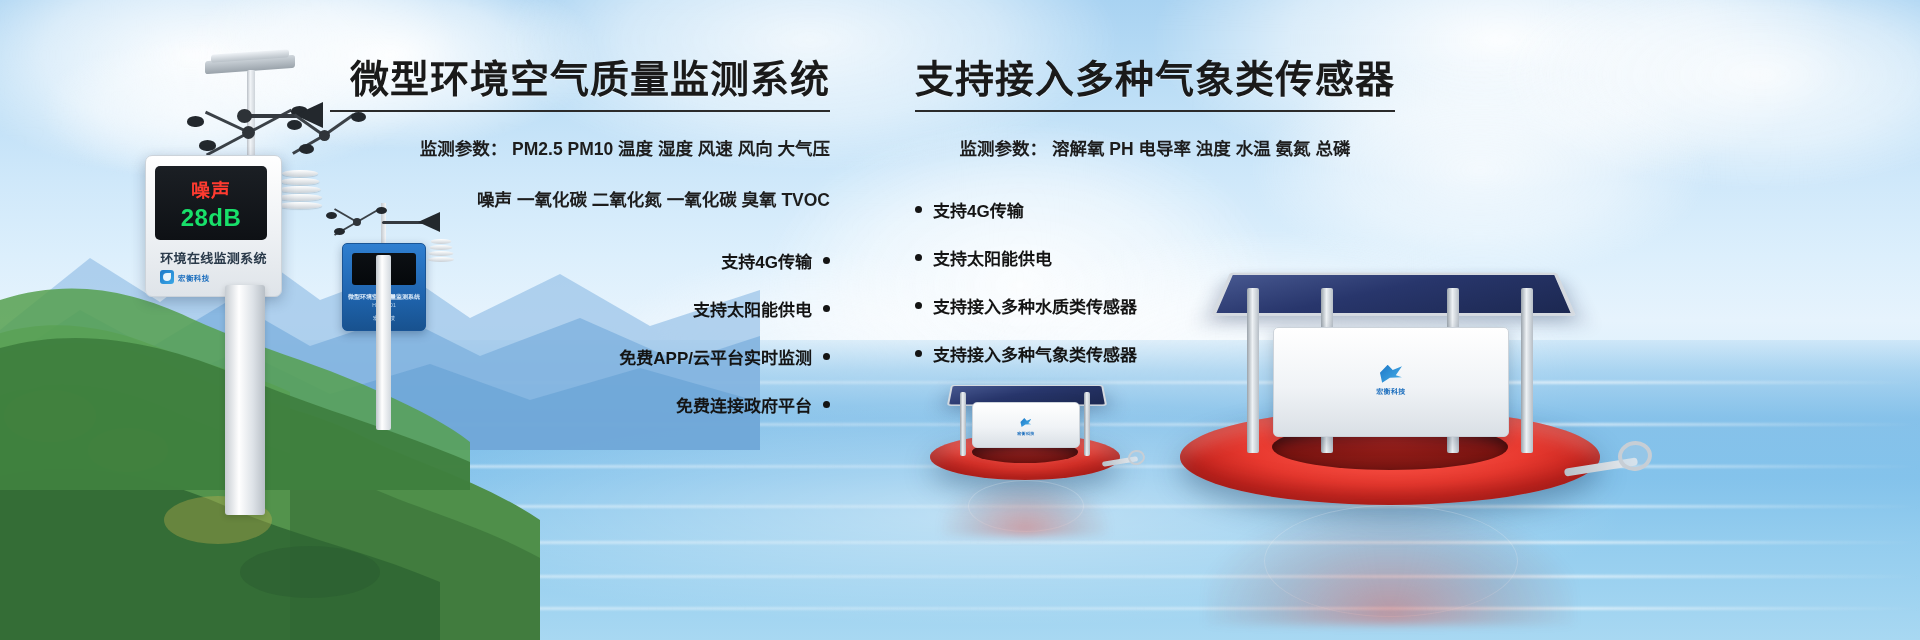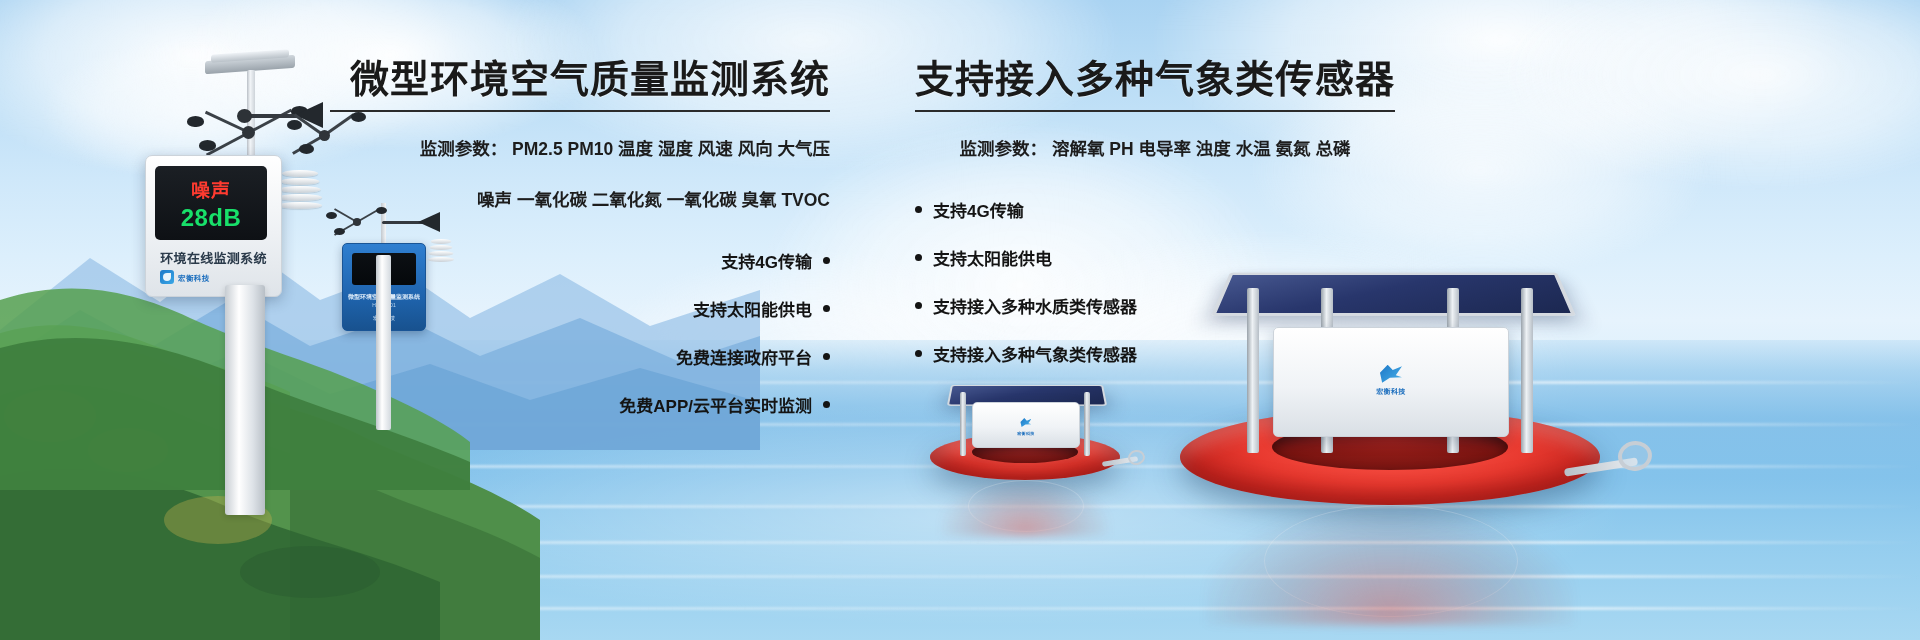--- a/index.html
+++ b/index.html
@@ -418,25 +418,25 @@
     <ul class="features">
       <li>
         <span class="ftext">支持4G传输</span>
         <span class="bullet"></span>
       </li>
       <li>
         <span class="ftext">支持太阳能供电</span>
         <span class="bullet"></span>
       </li>
       <li>
+        <span class="ftext">免费APP/云平台实时监测</span>
+        <span class="bullet"></span>
+      </li>
+      <li>
         <span class="ftext">免费连接政府平台</span>
-        <span class="bullet"></span>
-      </li>
-      <li>
-        <span class="ftext">免费APP/云平台实时监测</span>
         <span class="bullet"></span>
       </li>
     </ul>
   </div>
 
   <div class="panel panel-right">
     <h1 class="title">支持接入多种气象类传感器</h1>
     <div class="rule"></div>
     <div class="params">监测参数： 溶解氧   PH   电导率   浊度   水温   氨氮  总磷</div>
     <ul class="features">

